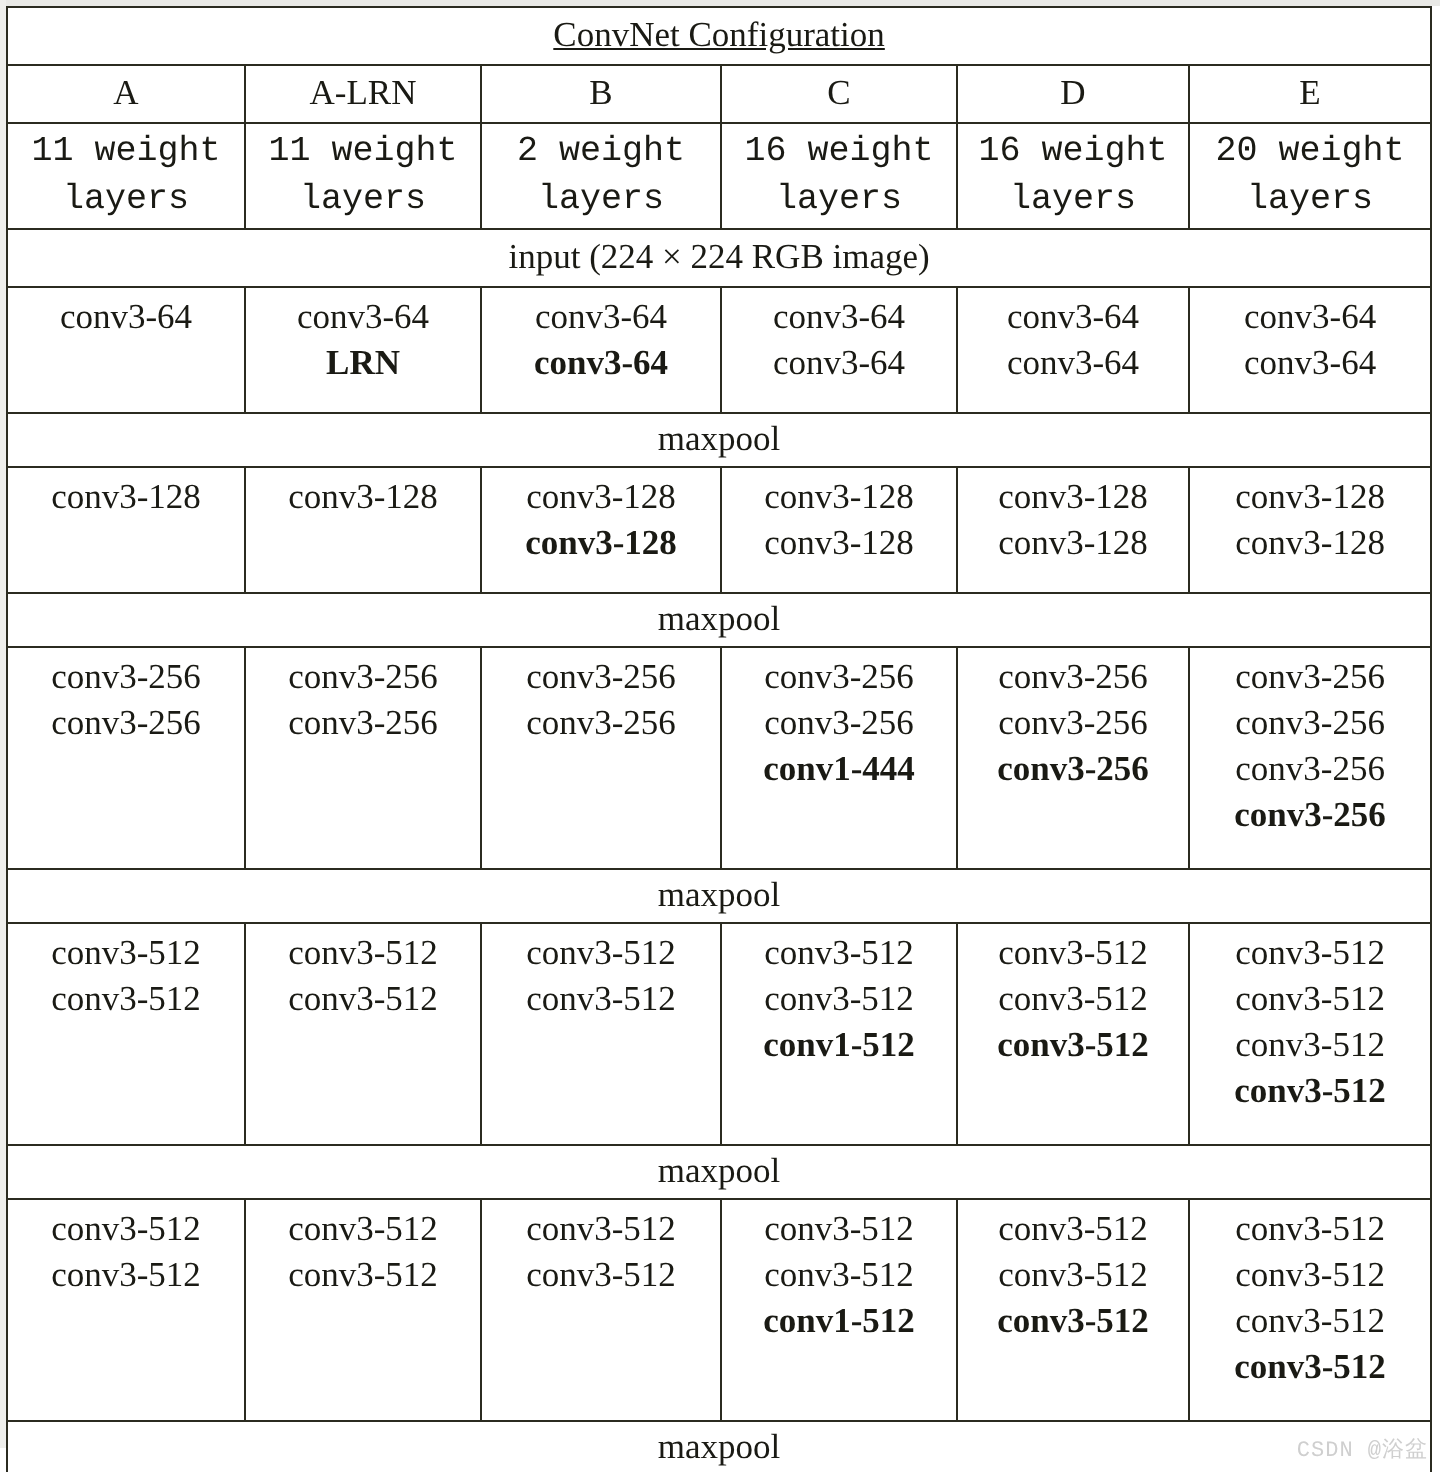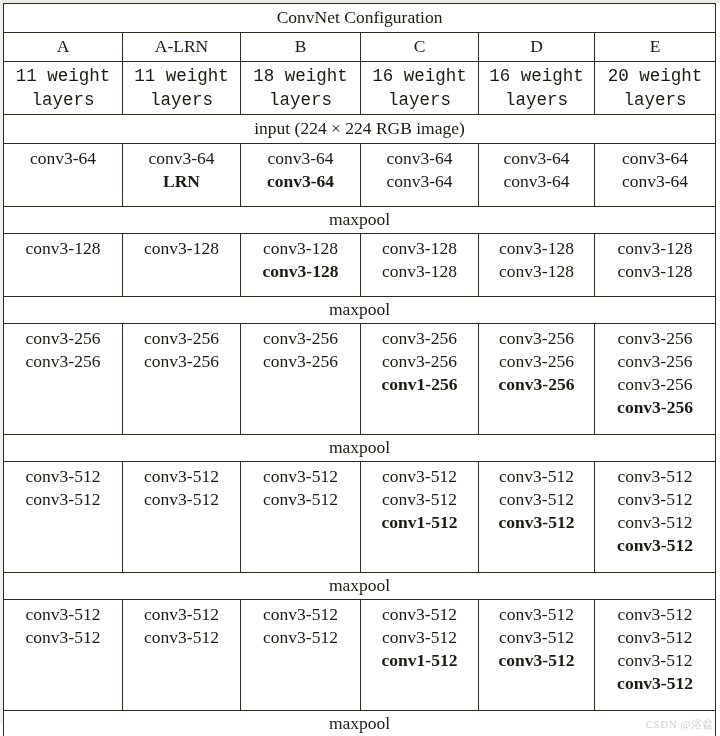--- a/index.html
+++ b/index.html
@@ -61,20 +61,21 @@
     line-height: 1.33;
     color: #1a1a14;
     background: #ffffff;
   }
 
   
   .title-cell {
     height: 26px;
     padding-top: 2px !important;
     font-size: 17.5px;
+    text-decoration: underline;
   }
   .name-cell {
     height: 26px;
     padding-top: 2px !important;
   }
   .desc-cell {
     height: 50px;
     padding-top: 2px !important;
     font-family: Liberation Mono, monospace;
   }
@@ -118,21 +119,21 @@
   }
 
   
   .watermark {
     position: absolute;
     right: 6px;
     bottom: 4px;
     font-size: 11px;
     letter-spacing: 0.5px;
     color: #cfcfcf;
-    font-family: Liberation Serif, serif;
+    font-family: Liberation Mono, monospace;
     user-select: none;
     white-space: nowrap;
   }
 </style>
 </head>
 <body>
 
 <div id="page">
   <div class="scan-top-strip"></div>
   <div class="scan-left-strip"></div>
@@ -165,21 +166,21 @@
         <tr>
           <td class="desc-cell">
             <span class="ln">11 weight</span>
             <span class="ln">layers</span>
           </td>
           <td class="desc-cell">
             <span class="ln">11 weight</span>
             <span class="ln">layers</span>
           </td>
           <td class="desc-cell">
-            <span class="ln">18 weight</span>
+            <span class="ln">2 weight</span>
             <span class="ln">layers</span>
           </td>
           <td class="desc-cell">
             <span class="ln">16 weight</span>
             <span class="ln">layers</span>
           </td>
           <td class="desc-cell">
             <span class="ln">16 weight</span>
             <span class="ln">layers</span>
           </td>
@@ -261,21 +262,21 @@
               <span class="ln">conv3-256</span>
               <span class="ln">conv3-256</span>
             </td>
           <td class="conv-cell h-b3">
               <span class="ln">conv3-256</span>
               <span class="ln">conv3-256</span>
             </td>
           <td class="conv-cell h-b3">
               <span class="ln">conv3-256</span>
               <span class="ln">conv3-256</span>
-              <span class="ln bold">conv1-256</span>
+              <span class="ln bold">conv1-444</span>
             </td>
           <td class="conv-cell h-b3">
               <span class="ln">conv3-256</span>
               <span class="ln">conv3-256</span>
               <span class="ln bold">conv3-256</span>
             </td>
           <td class="conv-cell h-b3">
               <span class="ln">conv3-256</span>
               <span class="ln">conv3-256</span>
               <span class="ln">conv3-256</span>

